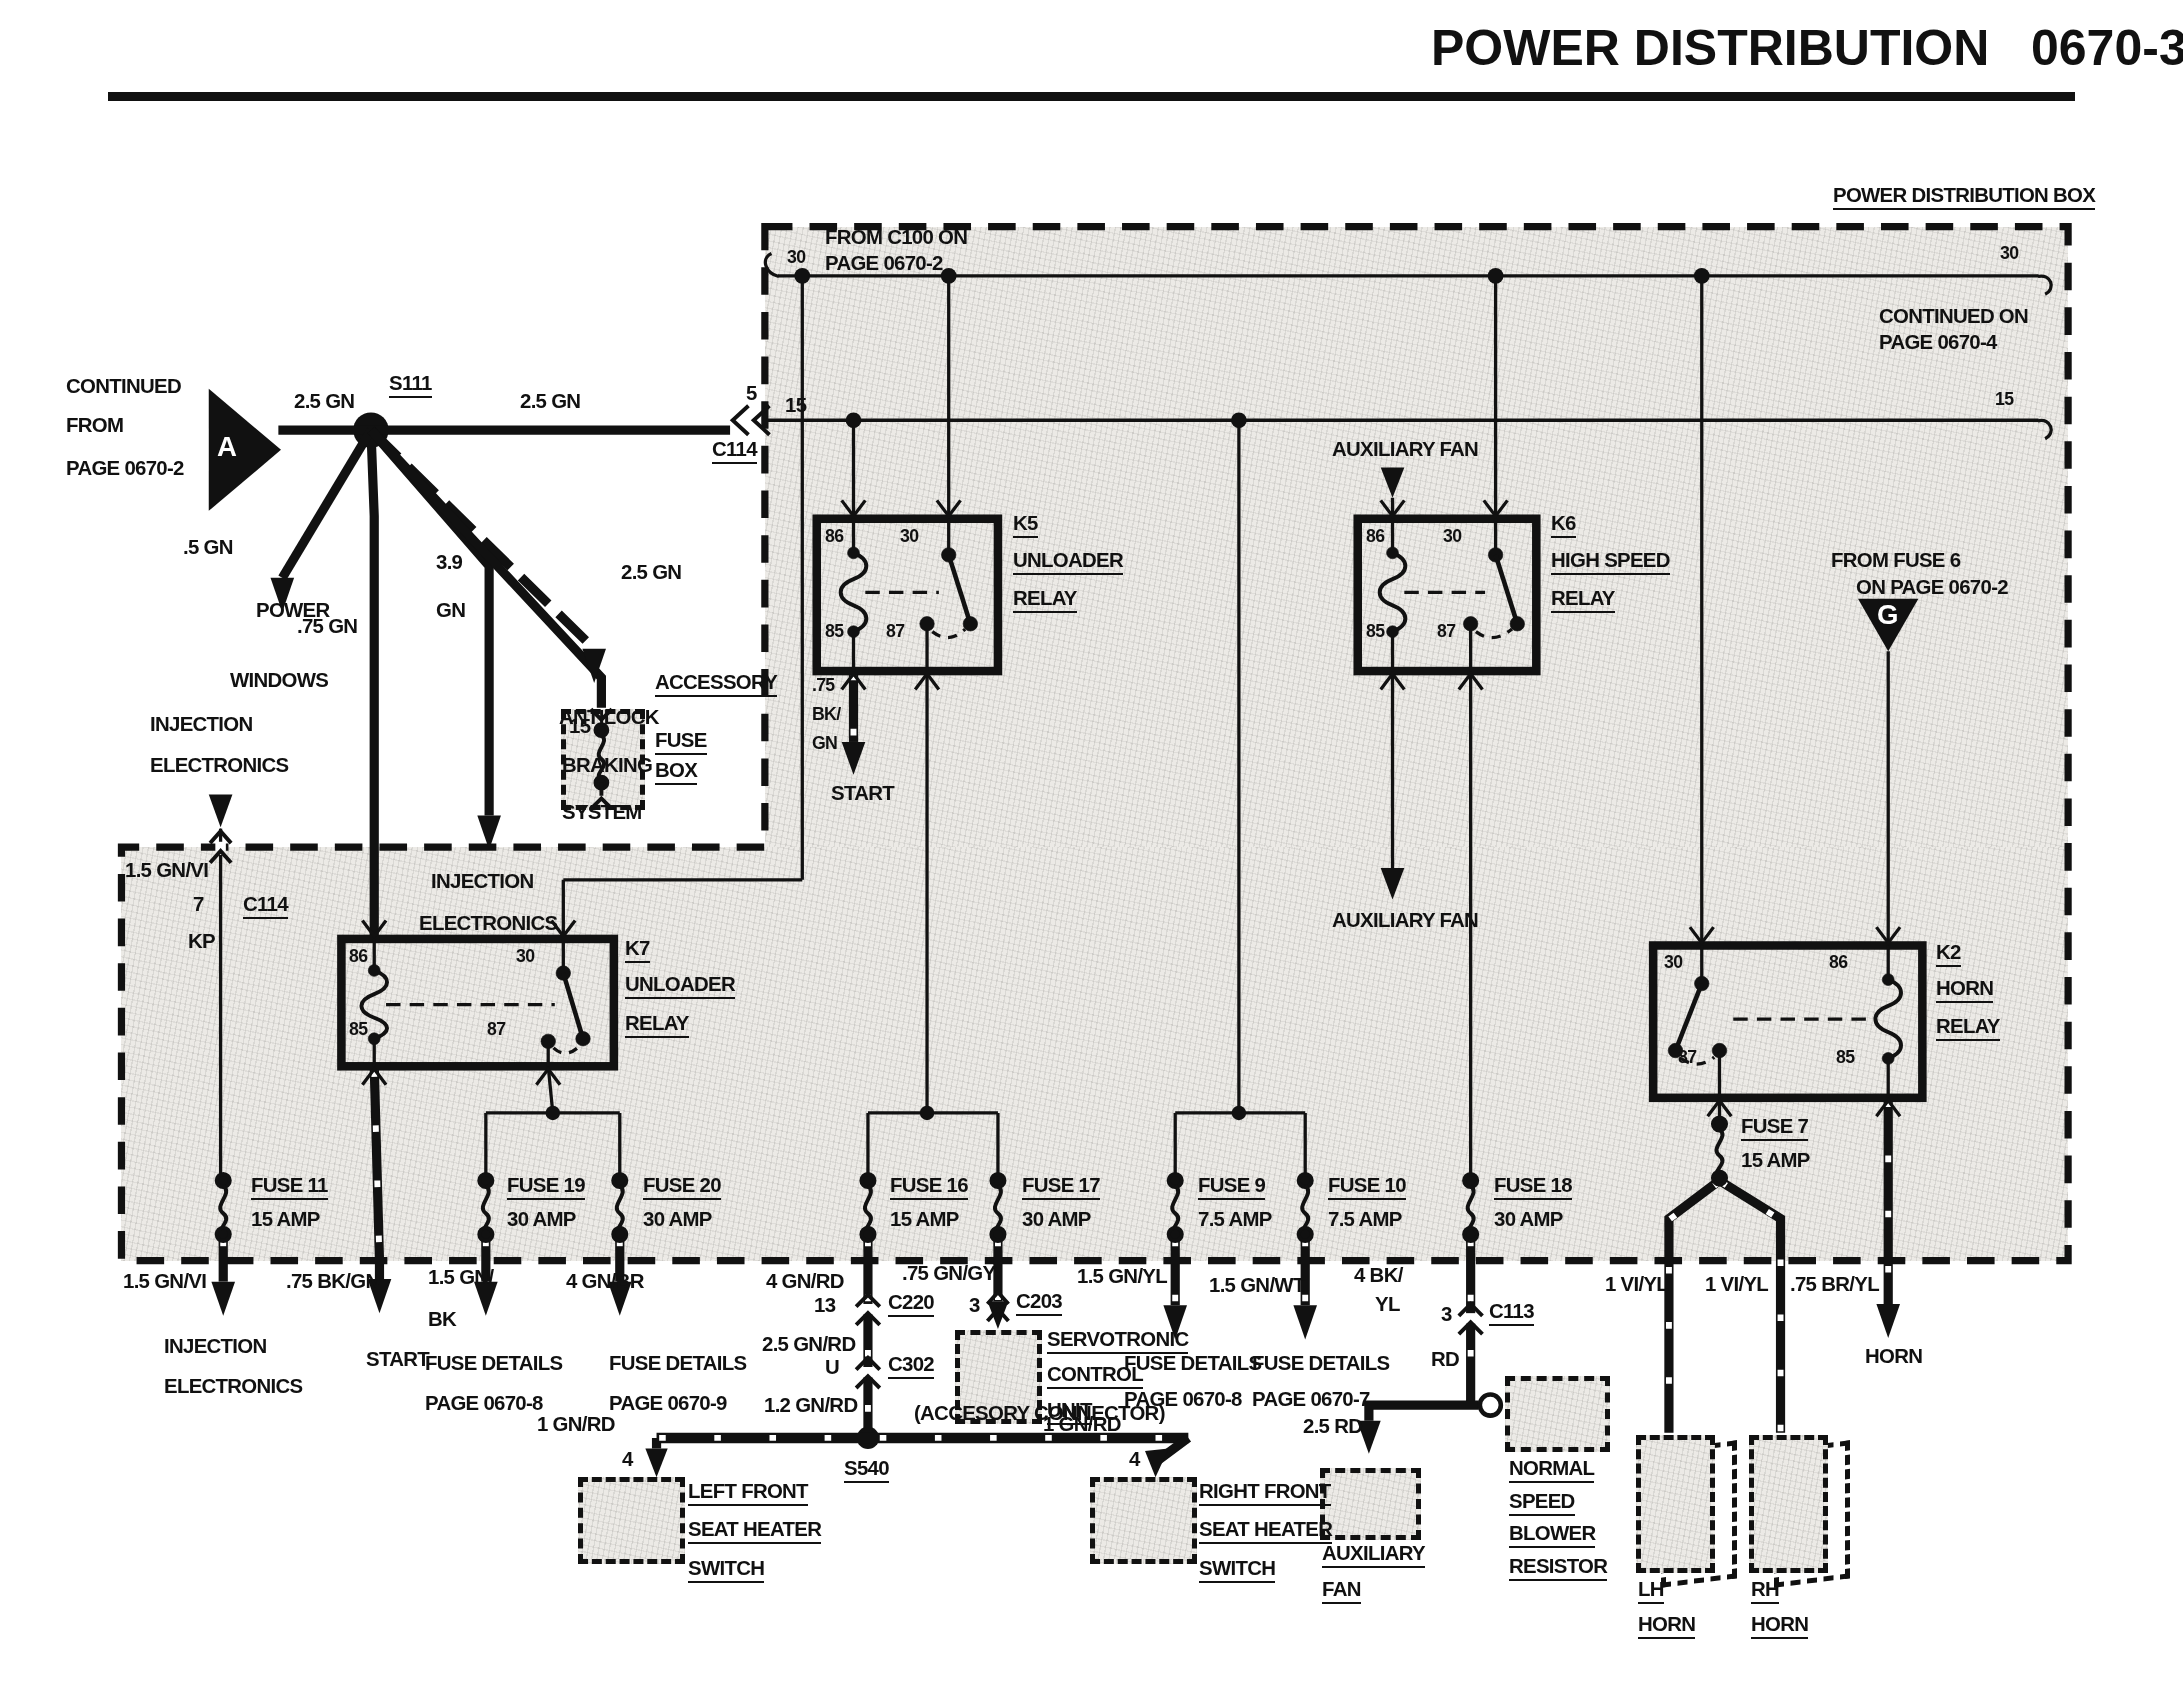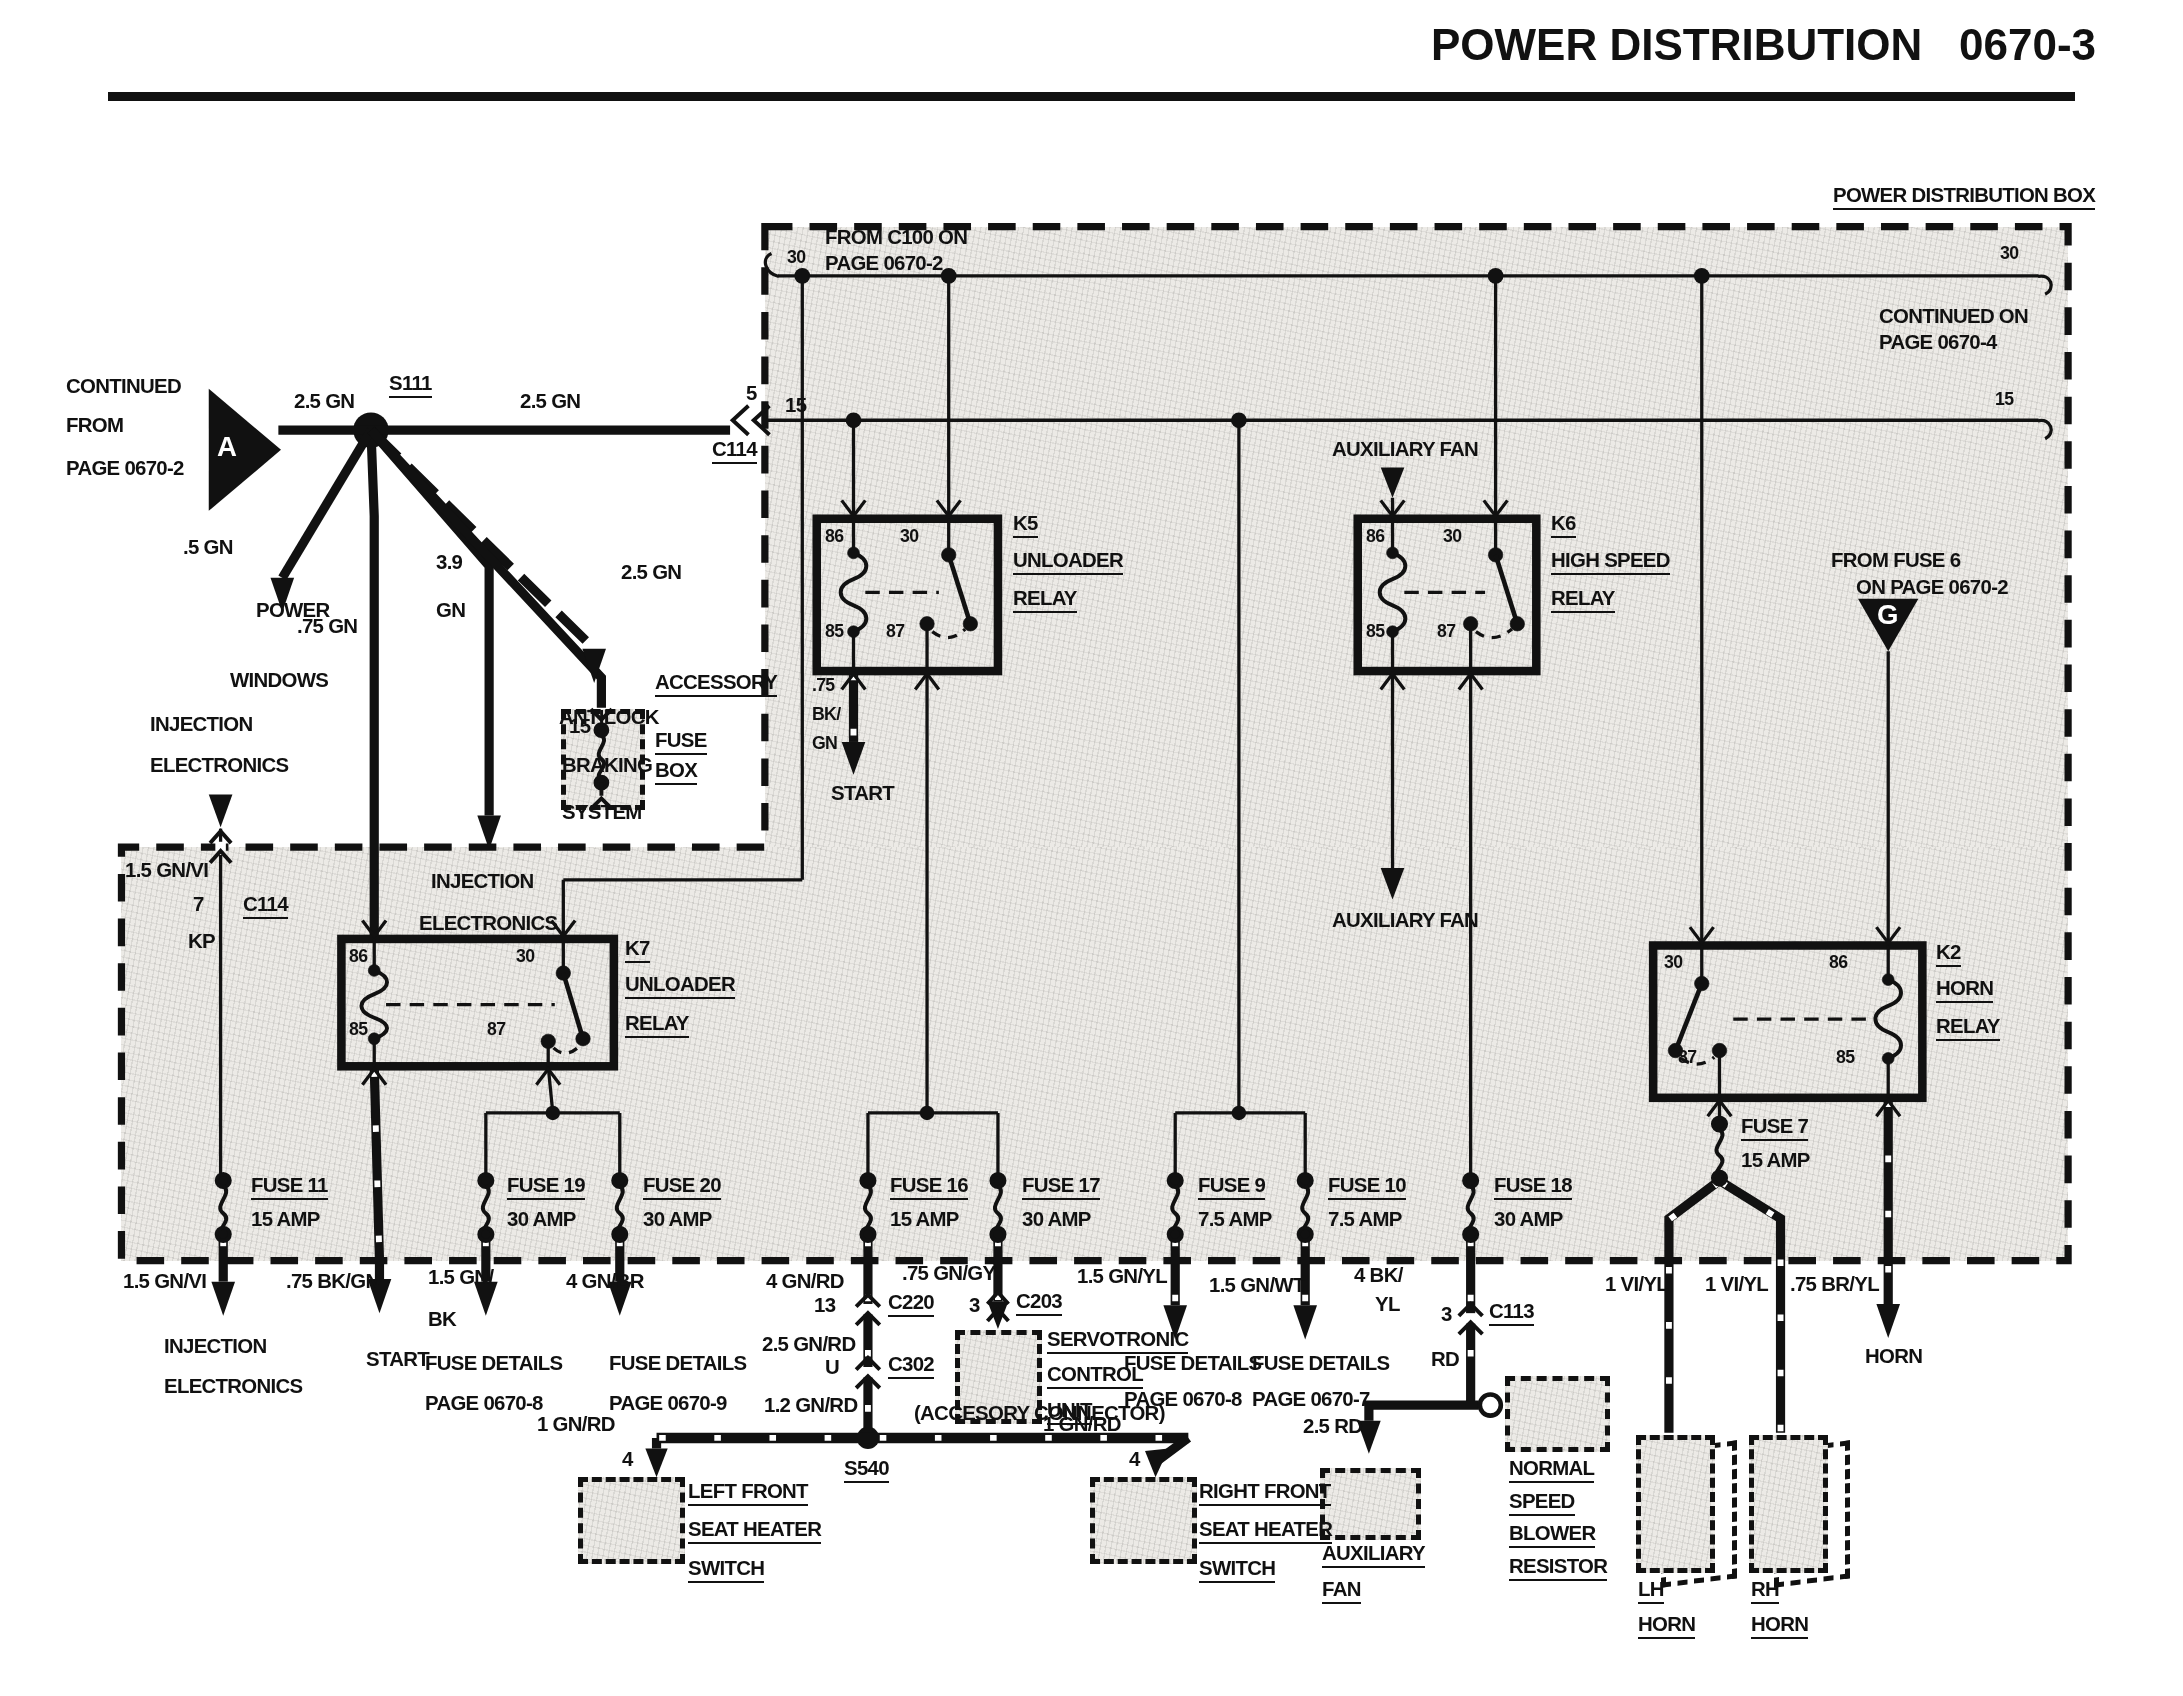--- a/index.html
+++ b/index.html
@@ -1,21 +1,21 @@
 <!DOCTYPE html>
 <html style="font-size:10.5px"><head>
 <meta charset="utf-8">
 <style>
   html,body{margin:0;padding:0;background:#fff;}
   body{width:2183px;height:1696px;position:relative;overflow:hidden;
        font-family:"Liberation Sans",sans-serif;color:#111;}
   .t{position:absolute;font-size:20.4px;font-weight:700;letter-spacing:-0.7px;white-space:pre;line-height:1.05;}
   .u{border-bottom:2.6px solid #111;padding-bottom:2px;}
   .s{font-size:17.7px;}
-  .xl{font-size:44px;letter-spacing:0px;}
+  .xl{font-size:50px;letter-spacing:0px;}
   .wht{color:#fff;}
   .hatch{position:absolute;background-color:#eceae6;
      background-image:repeating-linear-gradient(100deg,rgba(0,0,0,.08) 0 1.3px,transparent 1.3px 5.3px),
                       repeating-linear-gradient(12deg,rgba(0,0,0,.06) 0 1.3px,transparent 1.3px 6.6px);}
   .dbox{position:absolute;border:5.3px dashed #111;background-color:#eceae6;
      background-image:repeating-linear-gradient(100deg,rgba(0,0,0,.08) 0 1.3px,transparent 1.3px 5.3px),
                       repeating-linear-gradient(12deg,rgba(0,0,0,.06) 0 1.3px,transparent 1.3px 6.6px);}
   .flap{position:absolute;border:5.3px dashed #111;background:transparent;transform:skewY(-7deg);}
   .rule{position:absolute;background:#111;}
   svg{position:absolute;left:0;top:0;}

